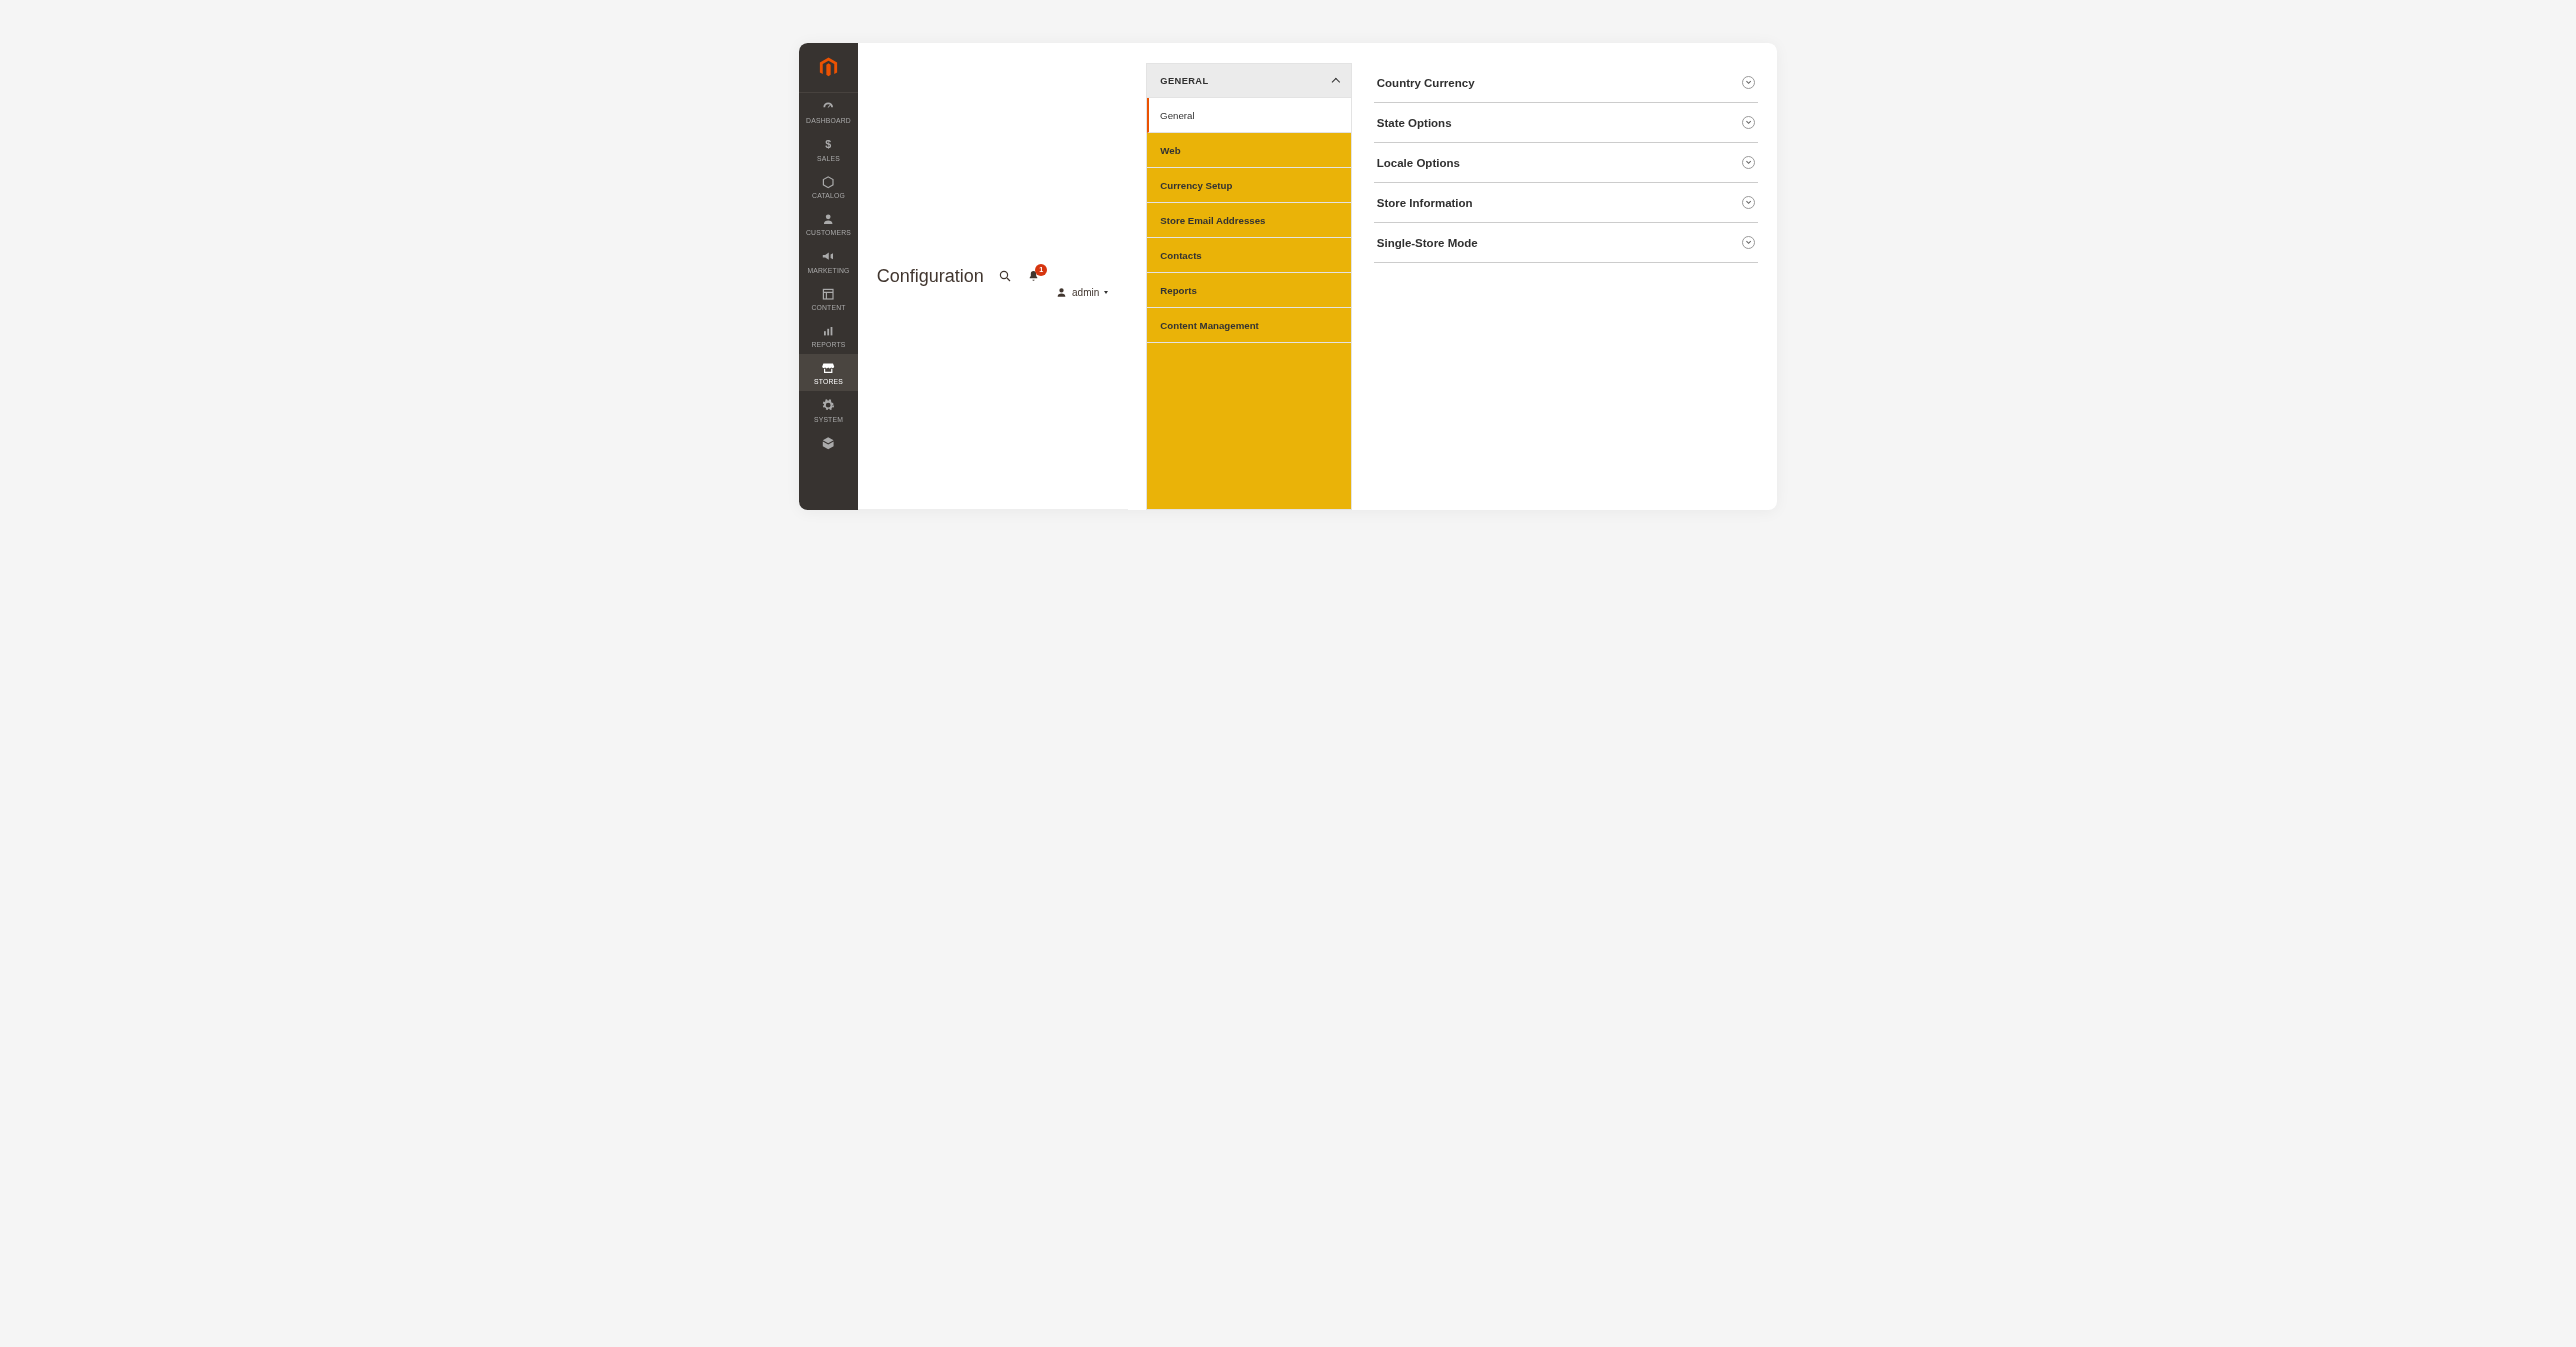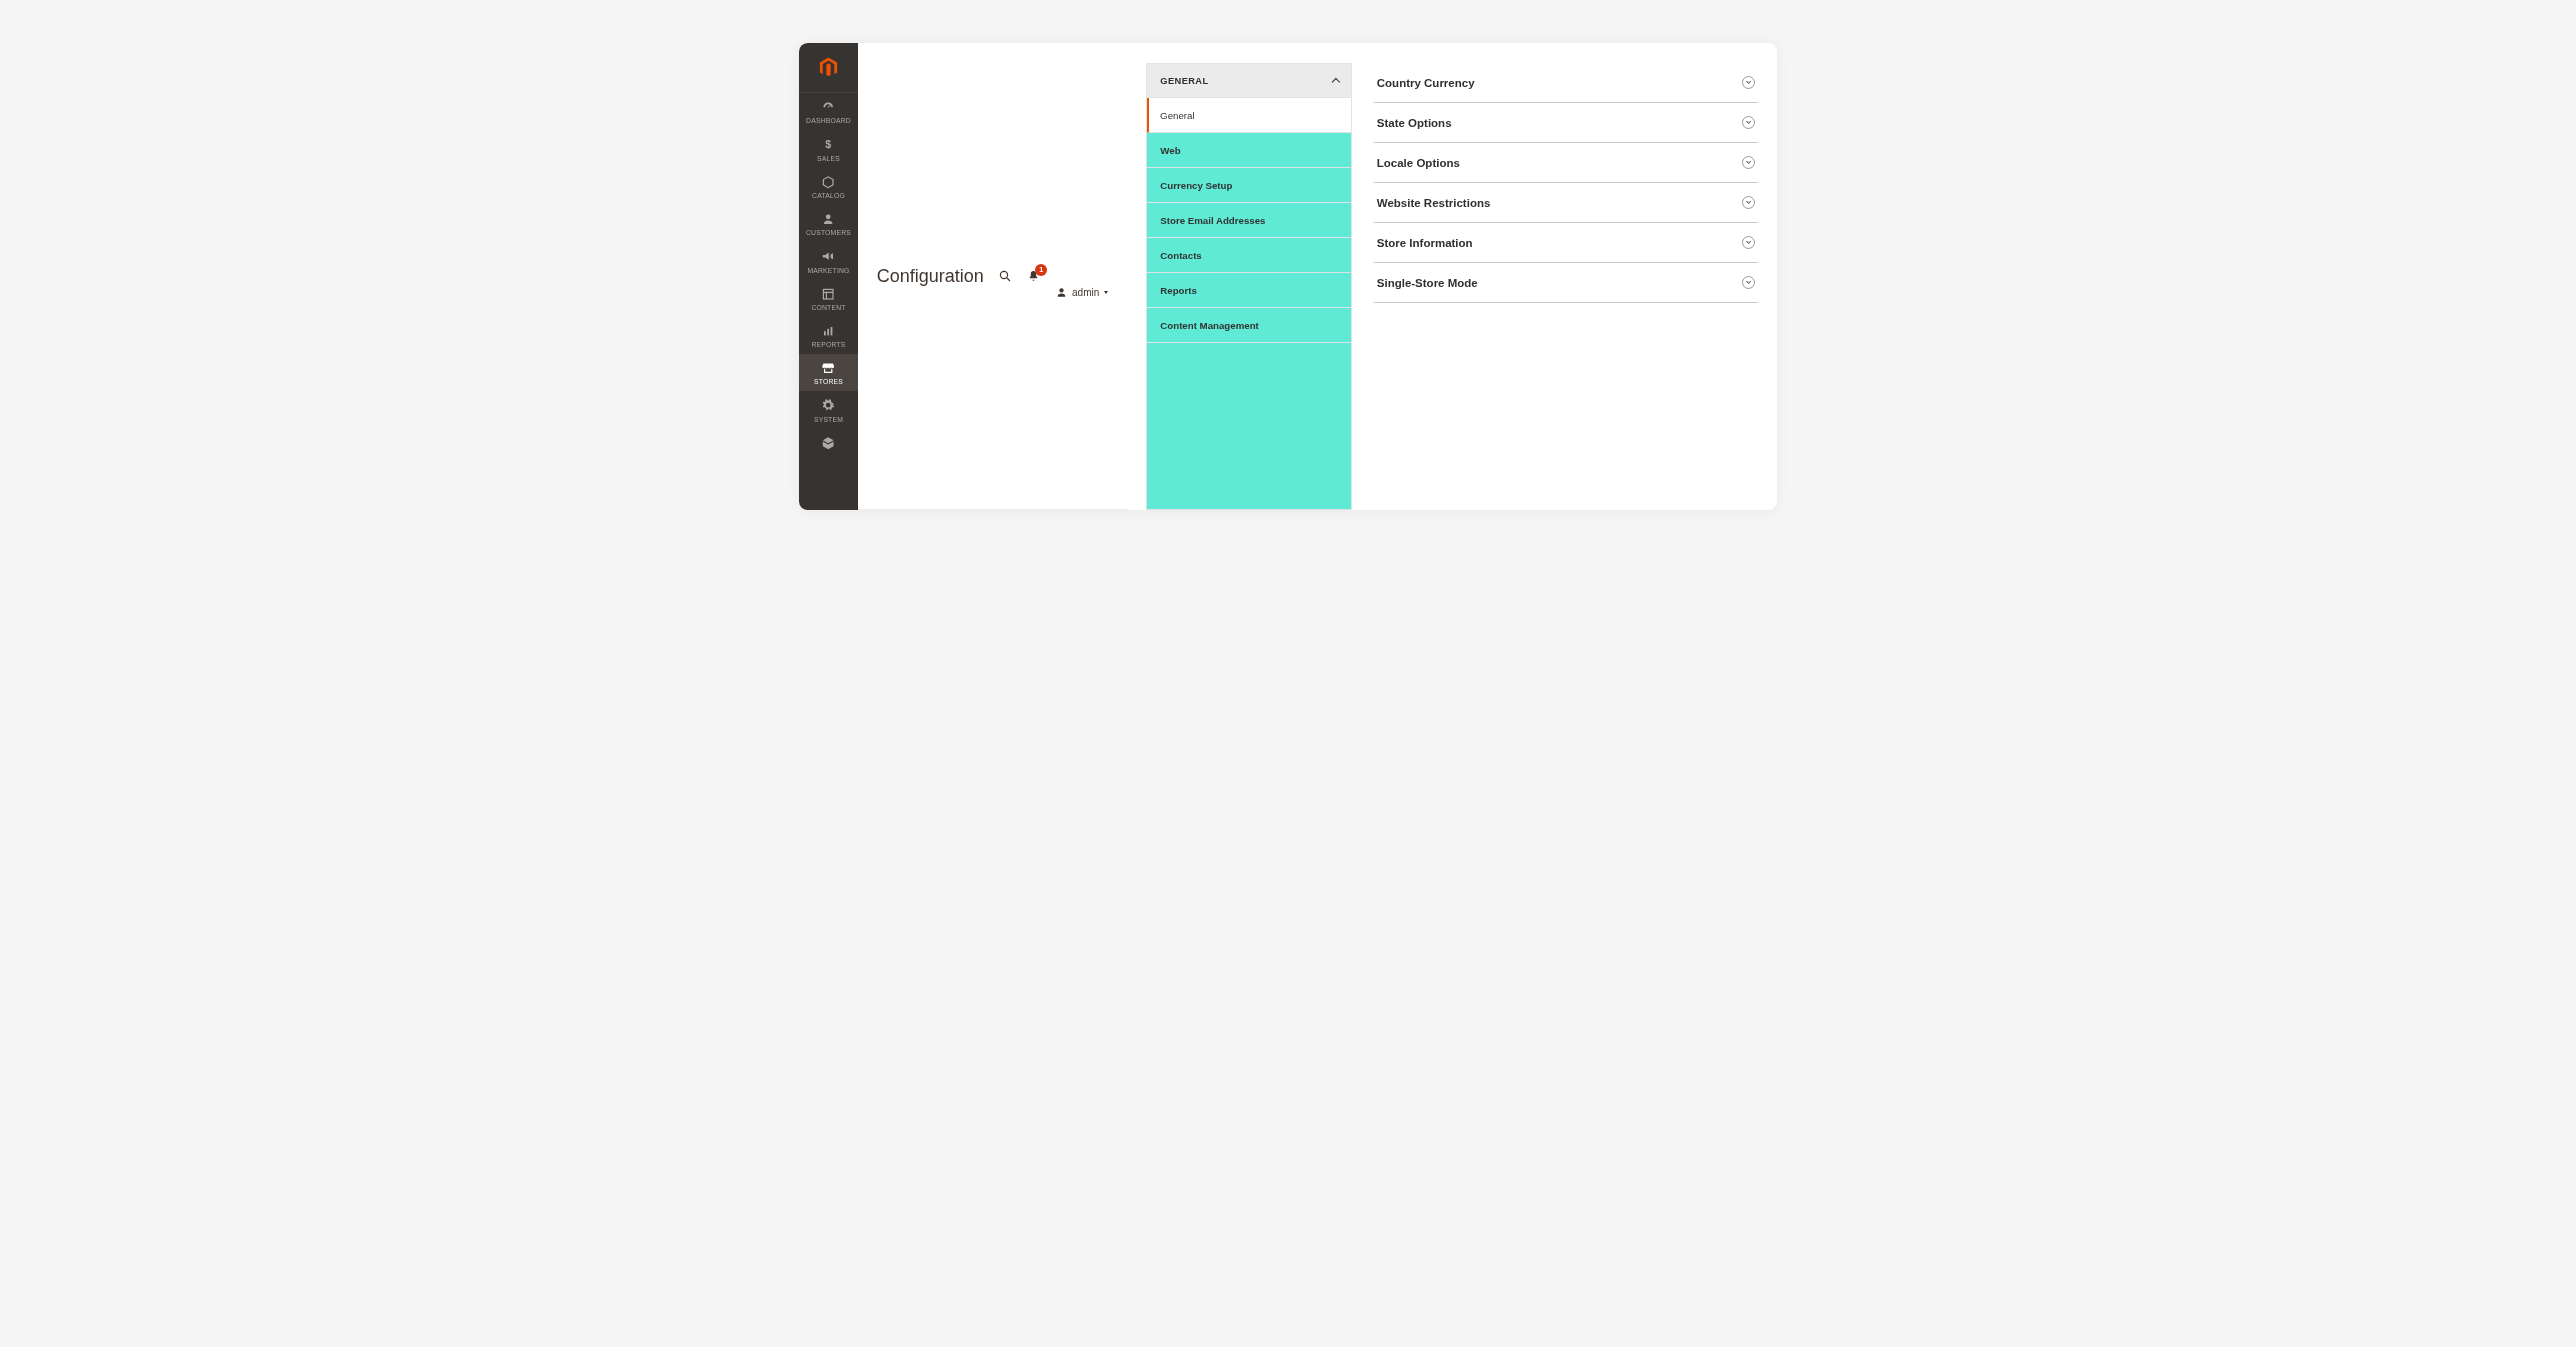--- a/index.html
+++ b/index.html
@@ -101,21 +101,21 @@
   border:none;
   padding: 7.2px 14.4px;
   font-size: 10px;
   font-weight:600;
   cursor:pointer;
 }
 .body-row { display:flex; flex:1; overflow:hidden; padding: 20px 18.7px 0 18.7px; gap: 0;}
 .config-nav {
   width: 206px;
   flex-shrink:0;
-  background:#5eead4;
+  background:#eab308;
   border:0.7px solid #e3e3e3;
 }
 .config-group-header {
   display:flex; align-items:center; justify-content:space-between;
   padding: 11.5px 13px;
   font-size: 9.3px;
   font-weight:700;
   letter-spacing:0.4px;
   color:#303030;
   border-bottom:0.7px solid #e3e3e3;
@@ -315,28 +315,20 @@
             </div>
             <div class="section-row">
               <div class="section-title">Locale Options</div>
               <div class="expand-icon">
                 <svg width="7.2" height="7.2" viewBox="0 0 10 10">
                   <path d="M2 3l3 3 3-3" stroke="#666" stroke-width="1.5" fill="none"></path>
                 </svg>
               </div>
             </div>
             <div class="section-row">
-              <div class="section-title">Website Restrictions</div>
-              <div class="expand-icon">
-                <svg width="7.2" height="7.2" viewBox="0 0 10 10">
-                  <path d="M2 3l3 3 3-3" stroke="#666" stroke-width="1.5" fill="none"></path>
-                </svg>
-              </div>
-            </div>
-            <div class="section-row">
               <div class="section-title">Store Information</div>
               <div class="expand-icon">
                 <svg width="7.2" height="7.2" viewBox="0 0 10 10">
                   <path d="M2 3l3 3 3-3" stroke="#666" stroke-width="1.5" fill="none"></path>
                 </svg>
               </div>
             </div>
             <div class="section-row">
               <div class="section-title">Single-Store Mode</div>
               <div class="expand-icon">

